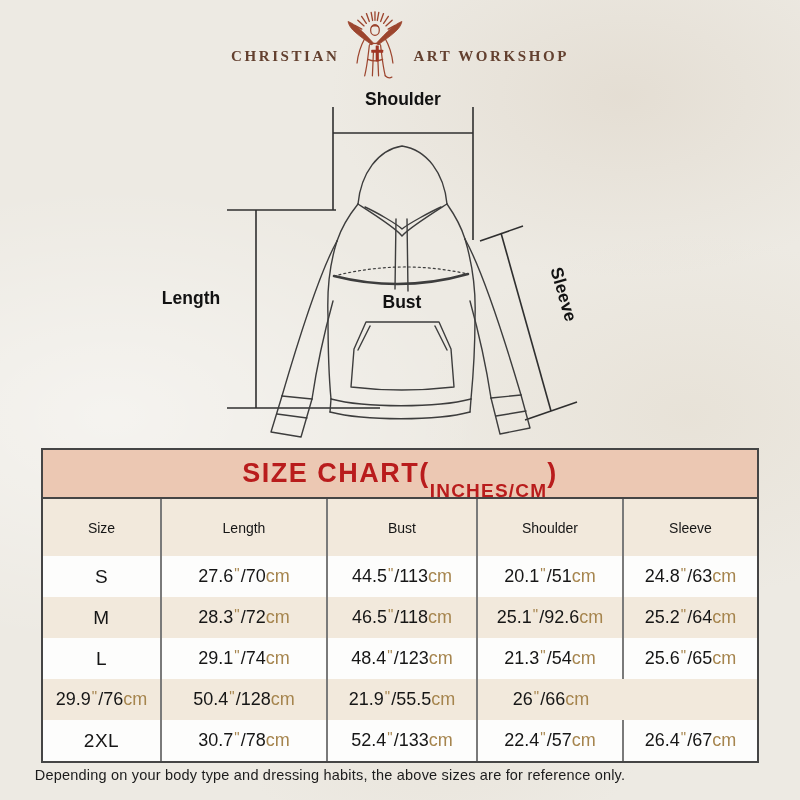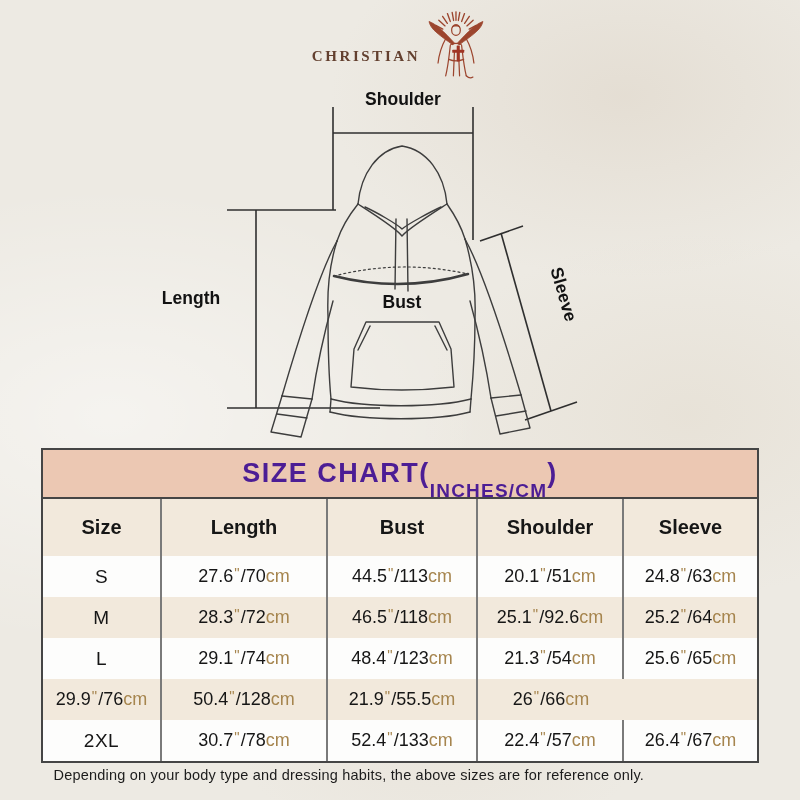--- a/index.html
+++ b/index.html
@@ -38,42 +38,42 @@
   }
 
   
   .chart{
     position:absolute;left:41px;top:448px;width:714px;
     border:2px solid #454545;background:#fdfdfc;
   }
   .chart-title{
     height:47px;background:#ecc8b3;border-bottom:2px solid #454545;
     display:flex;align-items:center;justify-content:center;
-    color:#4c1d95;white-space:nowrap;
+    color:#b91c1c;white-space:nowrap;
   }
   .t-big{font-size:27px;font-weight:700;letter-spacing:1.5px;}
   .t-small{font-size:19px;font-weight:700;letter-spacing:1.2px;position:relative;top:1px;margin-top:32px;}
   .trow{display:grid;grid-template-columns:119px 166px 150px 146px 133px;}
   .hrow{height:57px;background:#f2e9dc;}
   .drow{height:41px;background:#fdfdfc;}
   .drow.alt{background:#f2e9dc;}
   .cell{
     display:flex;align-items:center;justify-content:center;
     font-size:18px;color:#161616;white-space:nowrap;
   }
   .cell:not(:last-child){border-right:2px solid #7a7a7a;}
-  .hcell{font-size:20px;font-weight:700;}
+  .hcell{font-size:14px;font-weight:400;}
   .size-cell{font-size:19px;letter-spacing:.5px;}
   .tan{color:#a6854e;}
   .q{font-size:15px;position:relative;top:-4px;margin:0 1px;}
 
   
   .footer-note{
-    position:absolute;left:0;top:767px;width:644px;text-align:right;
-    font-size:14.5px;color:#1c1c1c;letter-spacing:.2px;
+    position:absolute;left:0;top:767px;width:644px;text-align:center;
+    font-size:14.5px;color:#1c1c1c;letter-spacing:.2px;padding-left:8px;
   }
 </style>
 </head>
 <body>
 
 <div class="page">
 
   <header class="logo">
     <span class="logo-text">CHRISTIAN</span>
     <svg class="logo-figure" viewBox="0 0 60 70">
@@ -110,20 +110,21 @@
           <path d="M22,47 Q29,50 36.5,47"></path>
           <path d="M39,63 C41,65 43.5,65.6 45.5,64.2"></path>
         </g>
 
         <g fill="#a03524">
           <rect x="29.7" y="33.5" width="3" height="15.5" rx="0.6"></rect>
           <rect x="25.4" y="37.6" width="11.6" height="3" rx="0.6"></rect>
         </g>
       </g>
     </svg>
+    <span class="logo-text">ART WORKSHOP</span>
   </header>
 
   <svg class="diagram" viewBox="0 0 800 460">
 
     <g stroke="#2f2f2f" stroke-width="1.6" fill="none">
       <path d="M333,133 H473"></path>
       <path d="M333,107 V210"></path>
       <path d="M473,107 V240"></path>
       <path d="M227,210 H336"></path>
       <path d="M256,210 V408"></path>

